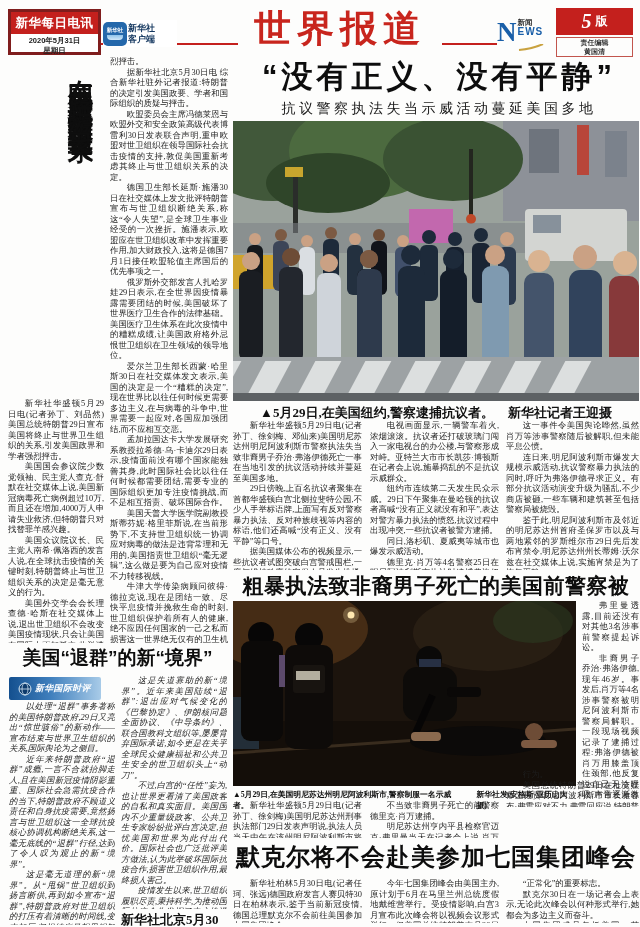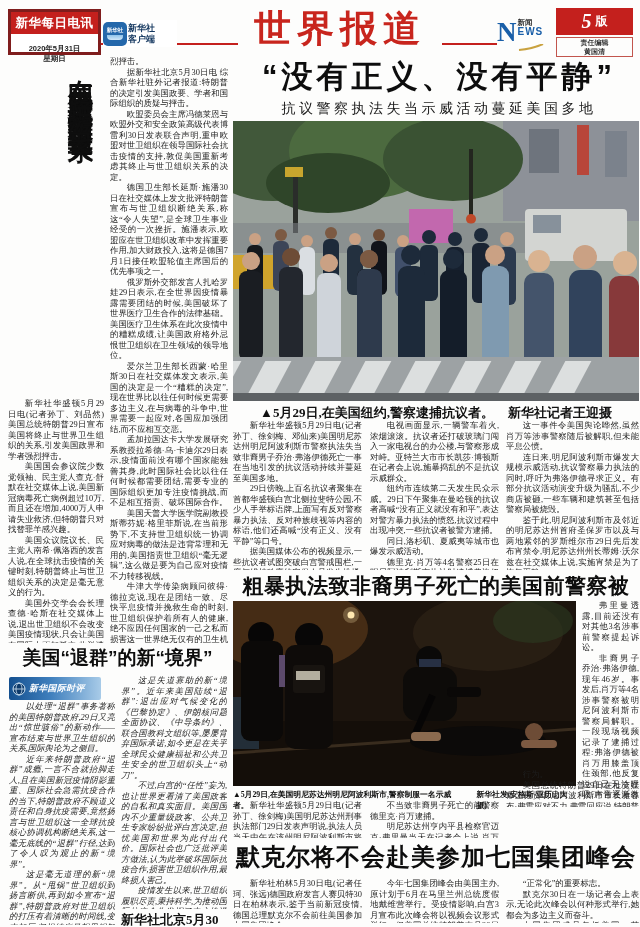--- a/index.html
+++ b/index.html
@@ -3,21 +3,21 @@
 <meta charset="utf-8">
 <style>
   html,body{margin:0;padding:0;background:#e9e9e7;}
   #page{position:relative;width:640px;height:927px;background:#fdfdfc;margin:0 auto;overflow:hidden;
         font-family:"Liberation Sans",sans-serif;color:#1b1b1b;}
   .abs{position:absolute;}
   
   .paper-box{left:8px;top:9px;width:93px;height:46px;border:3px solid #7f1d1d;box-sizing:border-box;background:#fff;}
   .paper-name{height:22px;background:#c4201d;color:#fff;font-weight:bold;font-size:12.5px;
               display:flex;align-items:center;justify-content:center;letter-spacing:0.5px;}
-  .paper-date{font-size:7.5px;line-height:9.5px;text-align:center;padding-top:10px;color:#222;font-weight:bold;}
+  .paper-date{font-size:7.5px;line-height:9.5px;text-align:center;padding-top:2px;color:#222;font-weight:bold;}
   .rule-red{background:#c4201d;}
   .app-logo{left:103px;top:20px;width:74px;height:27px;background:#fff;display:flex;align-items:center;gap:1px;}
   .app-icon{width:24px;height:24px;background:#2468ab;border-radius:5px;color:#fff;font-size:5.5px;font-weight:bold;
             display:flex;flex-direction:column;align-items:center;justify-content:center;line-height:6px;}
   .app-icon .wave{width:16px;height:5px;border-radius:0 0 4px 4px;background:linear-gradient(#8fc3ea,#d2e8f8);margin-top:2px;}
   .app-text{font-size:9px;font-weight:bold;color:#14375f;line-height:11px;}
   .section-title{left:238px;top:5px;width:204px;height:48px;background:#fdfdfc;display:flex;align-items:center;justify-content:center;
                  font-family:"Liberation Serif",serif;font-weight:bold;font-size:37px;color:#c8251d;letter-spacing:6px;}
   .news-logo{left:497px;top:19px;width:60px;height:30px;background:#fdfdfc;display:flex;align-items:flex-start;}
   .news-n{font-size:27px;font-weight:bold;color:#1a5fa8;line-height:27px;font-family:"Liberation Serif",serif;}
@@ -47,21 +47,21 @@
   .head-g7{left:233px;top:841px;width:406px;text-align:center;font-size:24px;font-weight:bold;
            letter-spacing:1px;color:#0d0d0d;}
   .c-head{left:8px;top:645px;width:219px;text-align:center;font-size:19px;font-weight:bold;color:#0d0d0d;}
   
   .cap{font-size:13px;font-weight:bold;color:#111;display:flex;justify-content:center;gap:14px;
        font-family:"Liberation Serif",serif;}
   
   .cmt{font-style:italic;}
   .banner{float:left;width:92px;height:23px;margin:1px 4px 2px 0;border-radius:2px;
           background:linear-gradient(90deg,#14508f 0%,#3f7fbd 45%,#a8cbe8 100%);
-          display:flex;align-items:center;gap:3px;padding-left:3px;box-sizing:border-box;}
+          display:flex;align-items:center;gap:3px;padding-left:9px;box-sizing:border-box;}
   .banner-label{color:#fff;font-size:8.8px;font-weight:bold;font-style:italic;letter-spacing:0.5px;}
   .sign-off{left:121px;top:911px;width:106px;text-align:left;font-size:13px;font-weight:bold;
             font-family:"Liberation Serif",serif;color:#111;}
   .photo{display:block;}
 </style>
 </head>
 <body>
 
 <div id="page">
 

